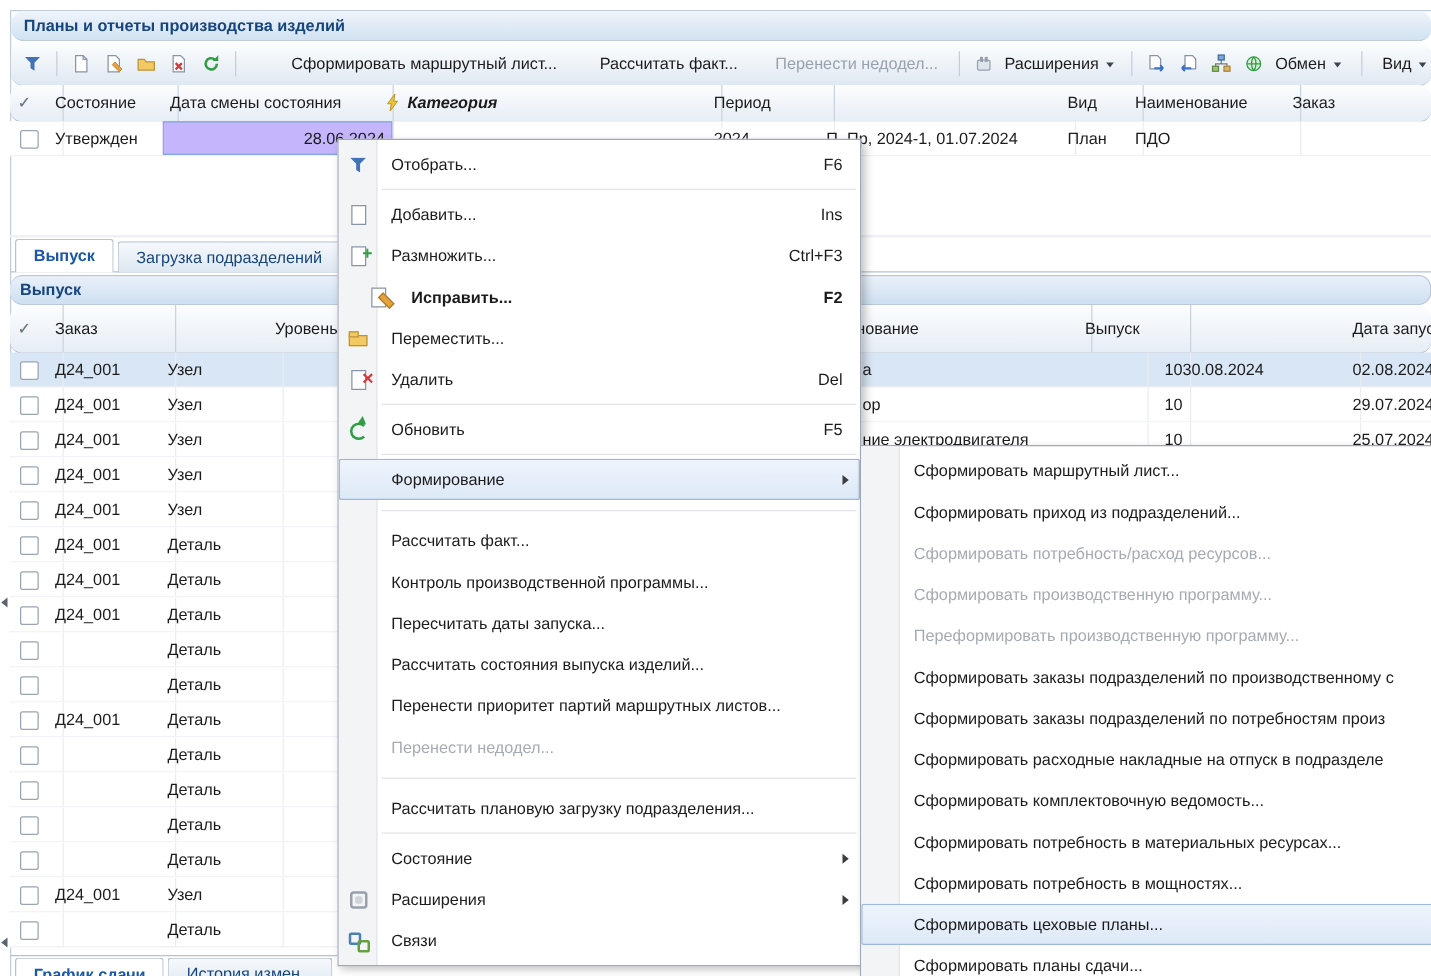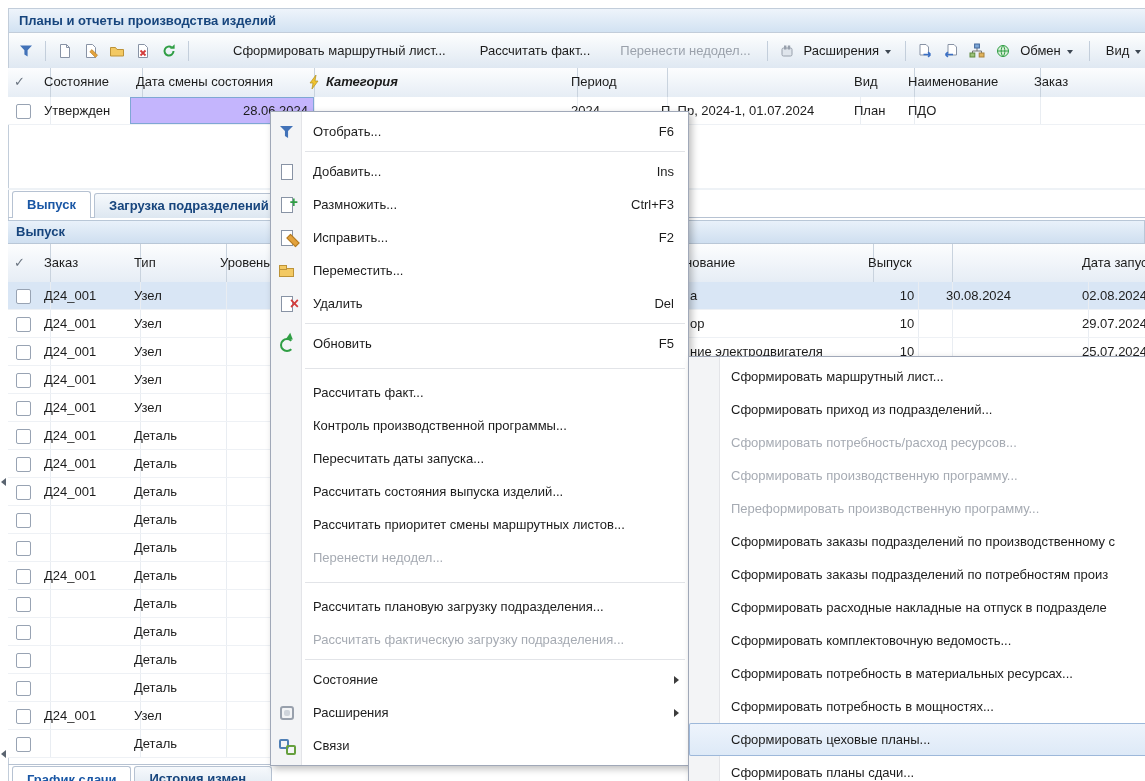--- a/index.html
+++ b/index.html
@@ -1,21 +1,21 @@
 <!DOCTYPE html>
 <html><head>
 <meta charset="utf-8">
 <style>
   html,body{margin:0;padding:0;}
   body{
     position:relative;width:1145px;height:781px;overflow:hidden;background:#fff;
     font-family:"Liberation Sans","DejaVu Sans",sans-serif;font-size:13px;color:#1c1c1c;
     -webkit-font-smoothing:antialiased;
   }
-  .abs{position:absolute;}
+  .abs{position:absolute;border-radius:10px;}
   .nowrap{white-space:nowrap;overflow:hidden;}
 
   
   .frame-left{left:8px;top:8px;width:1px;bottom:0;background:#c2cdda;}
   .frame-top{left:8px;top:8px;right:0;height:1px;background:#c2cdda;}
 
   
   .titlebar{left:9px;top:9px;right:0;height:23px;line-height:23px;
     background:linear-gradient(#eef4fb,#d2e2f2);border-bottom:1px solid #c2cdda;
     color:#17457d;font-weight:bold;padding-left:10px;}
@@ -30,21 +30,21 @@
   .dda{display:inline-block;width:0;height:0;border-top:4px solid #3c4652;
     border-left:3.5px solid transparent;border-right:3.5px solid transparent;margin-left:6px;vertical-align:middle;}
 
   
   .ghead{background:linear-gradient(#fcfdfe,#e6edf5);border-bottom:1px solid #aab6c4;}
   .ghead .cell{position:absolute;top:0;bottom:0;border-right:1px solid #c9d3de;padding:0 6px;white-space:nowrap;overflow:hidden;}
   .grow .cell{position:absolute;top:0;bottom:0;border-right:1px solid #e9edf2;padding:0 6px;white-space:nowrap;overflow:hidden;line-height:27px;}
   .cb{position:absolute;left:8px;top:50%;margin-top:-7px;width:13px;height:13px;background:#fff;
     border:1px solid #98a3b3;border-radius:2px;}
   .checkglyph{color:#6a7480;padding-left:2px;}
-  .num{text-align:center;}
+  .num{text-align:right;}
 
   
   .c0{left:0;width:30px}.c1{left:30px;width:92px}.c2{left:122px;width:172px}
   .c3{left:294px;width:263px}.c4{left:557px;width:90px}.c5{left:647px;width:193px}
   .c6{left:840px;width:54px}.c7{left:894px;width:126px}.c8{left:1020px;width:117px}
   .g1head{left:8px;top:68px;right:0;height:29px;line-height:28px;}
   .g1row{left:8px;top:97px;right:0;height:27px;background:#fff;border-bottom:1px solid #dfe5ec;position:absolute;}
   .cat-head{font-weight:bold;font-style:italic;}
   .cat-head svg{vertical-align:-3px;margin-right:4px;}
   .cell-selected{background:#c4b5fd;box-shadow:inset 0 0 0 1px #7fa7d4;text-align:right;}
@@ -60,42 +60,42 @@
   .namehead{padding-left:5px !important;}
   .namecell{padding-left:50px !important;}
 
   
   .split1{left:8px;top:188px;right:0;height:2px;background:#eef2f6;}
 
   
   .tabline{height:1px;background:#b6c2d2;}
   .tabs{position:absolute;display:flex;align-items:flex-end;}
   .tab{display:inline-block;height:24px;line-height:24px;padding:0 14px;border:1px solid #b6c2d2;border-bottom:none;
-    border-radius:3px 3px 0 0;margin-right:3px;color:#17457d;background:linear-gradient(#f6f9fc,#dde7f1);white-space:nowrap;font-weight:bold;}
+    border-radius:3px 3px 0 0;margin-right:3px;color:#17457d;background:linear-gradient(#f6f9fc,#dde7f1);white-space:nowrap;}
   .tab.active{background:#fff;font-weight:bold;color:#1a57a5;height:26px;line-height:26px;position:relative;z-index:2;}
 
   
   .sechead{left:8px;top:220px;right:0;height:22px;line-height:22px;
     background:linear-gradient(#e9f1fa,#cfdff0);border:1px solid #b9c7d7;border-left:none;
     color:#17457d;font-weight:bold;padding-left:8px;}
 
   
   .collapse-left{position:absolute;width:0;height:0;border-right:5px solid #5a6470;
     border-top:4px solid transparent;border-bottom:4px solid transparent;}
 
   
   .menu{position:absolute;background:#fff;border:1px solid #a0a8b8;box-shadow:3px 3px 7px rgba(0,0,0,.25);
     padding:3px 0;}
   .menu-gutter{position:absolute;left:0;top:0;bottom:0;width:30px;background:#f3f4f6;border-right:1px solid #e3e4e8;}
   .mitem{position:relative;height:33px;line-height:33px;padding-left:42px;padding-right:28px;white-space:nowrap;}
   .mitem.sep{margin-top:7px;}
   .mitem.sep::before{content:"";position:absolute;left:34px;right:3px;top:-4px;height:1px;background:#e2e4e8;}
   .mitem.sepbig{margin-top:16px;}
   .mitem.sepbig::before{content:"";position:absolute;left:34px;right:3px;top:-8px;height:1px;background:#e2e4e8;}
-  .mitem.bold{font-weight:normal;}
+  .mitem.bold{font-weight:bold;margin-left:16px;}
   .mitem.dis{color:#a6abb3;}
   .mitem.hl{background:linear-gradient(#eef4fc,#dde9f7);box-shadow:inset 0 0 0 1px #9db8da;border-radius:2px;}
   .mshort{position:absolute;right:14px;top:0;color:inherit;}
   .marrow{display:none;position:absolute;right:9px;top:50%;margin-top:-4px;width:0;height:0;
     border-left:5px solid #3c3c3c;border-top:4px solid transparent;border-bottom:4px solid transparent;}
   .marrow.show{display:block;}
 
   
   .micon{position:absolute;left:7px;top:8px;width:18px;height:18px;}
   .ic-filter::before{content:"";position:absolute;left:2px;top:3px;width:13px;height:12px;background:#4272b8;
@@ -252,21 +252,20 @@
   <span class="tab">Загрузка подразделений</span>
 </div>
 
 <div class="abs sechead nowrap">
   <span>Выпуск</span>
 </div>
 
 <div class="abs ghead g2head">
   <span class="cell k0 checkglyph">✓</span>
   <span class="cell k1">Заказ</span>
-  <span class="cell k2">Тип</span>
   <span class="cell k3">Уровень вл</span>
   <span class="cell k4 namehead">Наименование</span>
   <span class="cell k5">Выпуск</span>
   <span class="cell k7">Дата запуска</span>
 </div>
 
 <div class="g2body">
 
     <div class="grow sel">
       <span class="cell k0">
@@ -545,20 +544,26 @@
         
       </div>
 
       <div class="mitem sep">
         <span class="micon ic-refresh"></span>
         <span class="mlabel">Обновить</span>
         <span class="mshort">F5</span>
         
       </div>
 
+      <div class="mitem sep hl">
+        <span class="micon"></span>
+        <span class="mlabel">Формирование</span>
+        <span class="mshort"></span>
+        <span class="marrow show"></span>
+      </div>
 
       <div class="mitem sepbig">
         <span class="micon"></span>
         <span class="mlabel">Рассчитать факт...</span>
         <span class="mshort"></span>
         
       </div>
 
       <div class="mitem">
         <span class="micon"></span>
@@ -576,45 +581,39 @@
 
       <div class="mitem">
         <span class="micon"></span>
         <span class="mlabel">Рассчитать состояния выпуска изделий...</span>
         <span class="mshort"></span>
         
       </div>
 
       <div class="mitem">
         <span class="micon"></span>
-        <span class="mlabel">Рассчитать приоритет смены маршрутных листов...</span>
+        <span class="mlabel">Перенести приоритет партий маршрутных листов...</span>
         <span class="mshort"></span>
         
       </div>
 
       <div class="mitem dis">
         <span class="micon"></span>
         <span class="mlabel">Перенести недодел...</span>
         <span class="mshort"></span>
         
       </div>
 
       <div class="mitem sepbig">
         <span class="micon"></span>
         <span class="mlabel">Рассчитать плановую загрузку подразделения...</span>
         <span class="mshort"></span>
         
       </div>
 
-      <div class="mitem dis">
-        <span class="micon"></span>
-        <span class="mlabel">Рассчитать фактическую загрузку подразделения...</span>
-        <span class="mshort"></span>
-        
-      </div>
 
       <div class="mitem sep">
         <span class="micon"></span>
         <span class="mlabel">Состояние</span>
         <span class="mshort"></span>
         <span class="marrow show"></span>
       </div>
 
       <div class="mitem">
         <span class="micon ic-ext"></span>

